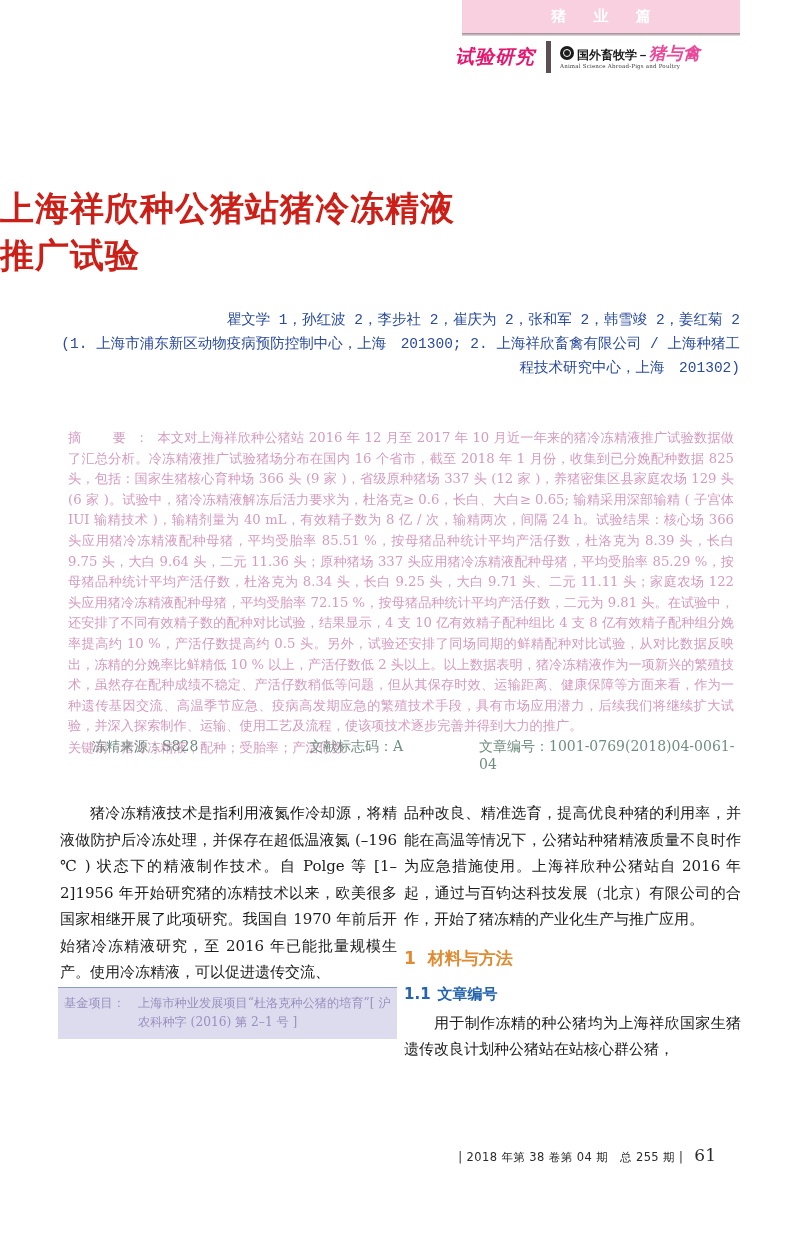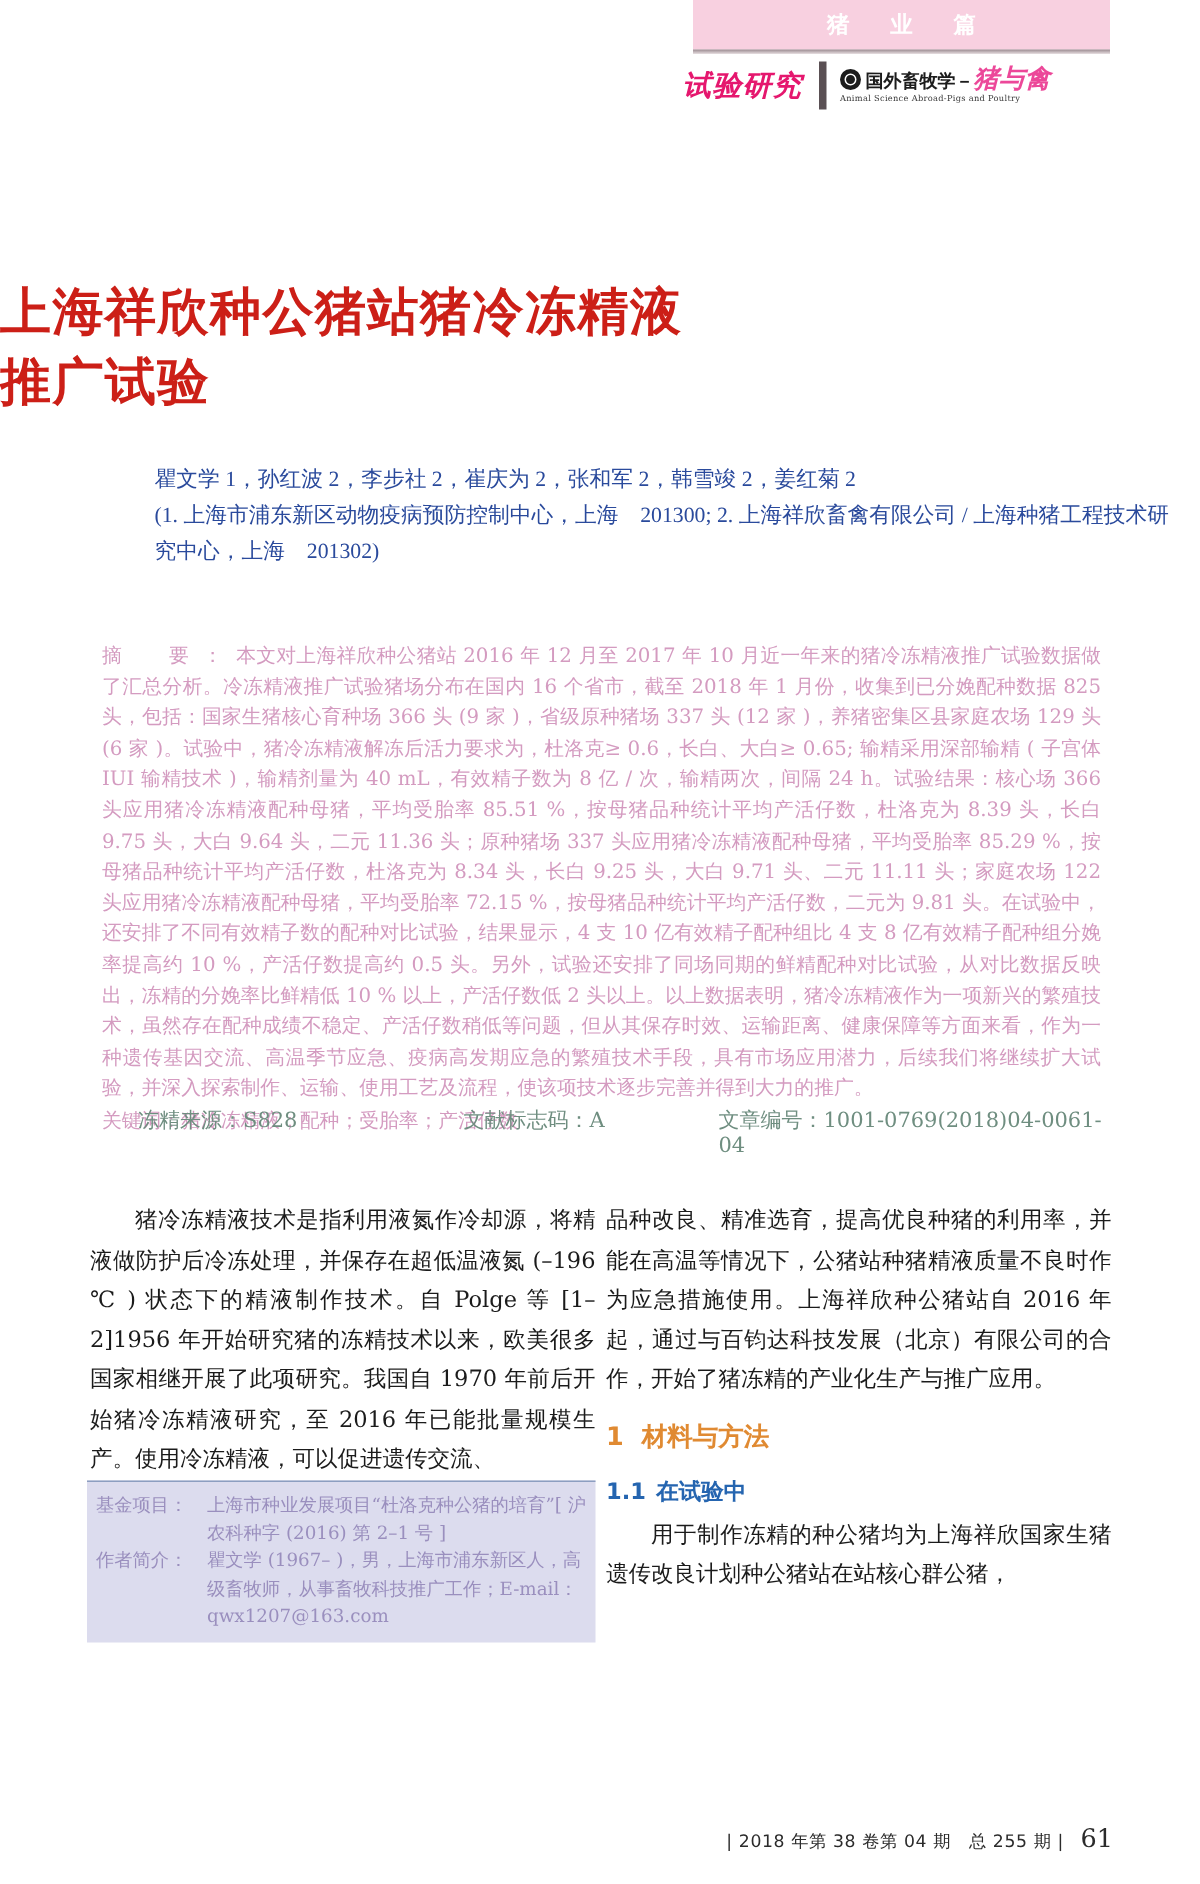--- a/index.html
+++ b/index.html
@@ -132,24 +132,23 @@
     font-weight: bold;
     letter-spacing: 1px;
     line-height: 47px;
   }
 
   
   .authors-block {
     position: absolute;
     left: 60px; top: 308px;
     width: 680px;
-    text-align: left;
+    text-align: right;
     color: #2a4a9c;
-    font-family: Liberation Serif, serif;
-    margin-left: 43px;
+    font-family: Liberation Mono, monospace;
   }
   .authors-names {
     font-size: 14.5px;
     line-height: 24px;
   }
   .authors-affil {
     font-size: 14.5px;
     line-height: 24px;
   }
 
@@ -238,26 +237,26 @@
     font-size: 15px;
     font-weight: bold;
     margin: 10px 0 2px 0;
     display: flex;
     gap: 7px;
   }
 
   
   .footer {
     position: absolute;
-    left: 0; top: 1216px;
+    left: 0; top: 1145px;
     width: 800px;
     display: flex;
     justify-content: flex-end;
     align-items: baseline;
-    padding-right: 58px;
+    padding-right: 84px;
     box-sizing: border-box;
     color: #2b2b2b;
     font-family: "DejaVu Sans", "Liberation Sans", sans-serif;
   }
   .footer-issue {
     font-size: 11.5px;
     letter-spacing: 0.4px;
   }
   .footer-page {
     font-size: 17px;
@@ -310,37 +309,33 @@
 
 <div class="col col-left">
   <p>猪冷冻精液技术是指利用液氮作冷却源，将精液做防护后冷冻处理，并保存在超低温液氮 (–196 ℃ ) 状态下的精液制作技术。自 Polge 等 [1–2]1956 年开始研究猪的冻精技术以来，欧美很多国家相继开展了此项研究。我国自 1970 年前后开始猪冷冻精液研究，至 2016 年已能批量规模生产。使用冷冻精液，可以促进遗传交流、</p>
 </div>
 
 <div class="footnote-box">
   <div class="fn-row">
     <span class="fn-label">基金项目：</span>
     <span class="fn-text">上海市种业发展项目“杜洛克种公猪的培育”[ 沪农科种字 (2016) 第 2–1 号 ]</span>
   </div>
-  <div class="fn-row">
-    <span class="fn-label">作者简介：</span>
-    <span class="fn-text">瞿文学 (1967– )，男，上海市浦东新区人，高级畜牧师，从事畜牧科技推广工作；E-mail：qwx1207@163.com</span>
-  </div>
 </div>
 
 <div class="col col-right">
   <p class="noindent">品种改良、精准选育，提高优良种猪的利用率，并能在高温等情况下，公猪站种猪精液质量不良时作为应急措施使用。上海祥欣种公猪站自 2016 年起，通过与百钧达科技发展（北京）有限公司的合作，开始了猪冻精的产业化生产与推广应用。</p>
 
   <div class="h1-sec">
     <span>1</span>
     <span>材料与方法</span>
   </div>
 
   <div class="h2-sec">
     <span>1.1</span>
-    <span>在试验中</span>
+    <span>文章编号</span>
   </div>
 
   <p>用于制作冻精的种公猪均为上海祥欣国家生猪遗传改良计划种公猪站在站核心群公猪，</p>
 </div>
 
 <div class="footer">
   <span class="footer-issue">| 2018 年第 38 卷第 04 期　总 255 期 |</span>
   <span class="footer-page">61</span>
 </div>
 

